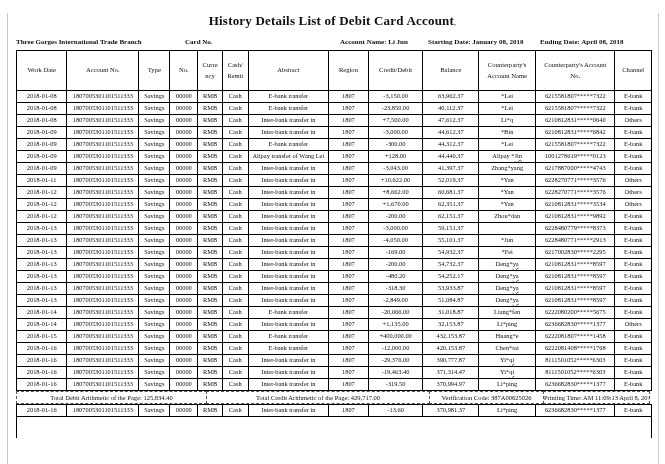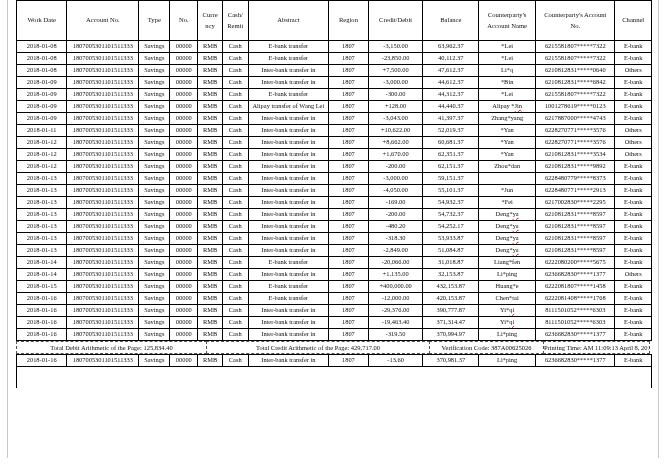--- a/index.html
+++ b/index.html
@@ -40,21 +40,31 @@
   col.c4{width:23px} col.c5{width:24px} col.c6{width:75px} col.c7{width:37px}
   col.c8{width:51px} col.c9{width:52px} col.c10{width:53px} col.c11{width:74px} col.c12{width:34px}
 </style>
 </head>
 <body>
 
 <div class="page">
   <div class="edge-left"></div>
   <div class="edge-right"></div>
 
-
+  <div class="title">
+    <span>History Details List of Debit Card Account</span><span class="mark">,</span>
+  </div>
+
+  <div class="info-bar">
+    <span class="i-branch">Three Gorges International Trade Branch</span>
+    <span class="i-card">Card No.</span>
+    <span class="i-name">Account Name: Li Jun</span>
+    <span class="i-start">Starting Date: January 08, 2018</span>
+    <span class="i-end">Ending Date: April 08, 2018</span>
+  </div>
 
   <table class="grid">
     <colgroup>
       <col class="c0">
         <col class="c1">
         <col class="c2">
         <col class="c3">
         <col class="c4">
       <col class="c5">
         <col class="c6">

